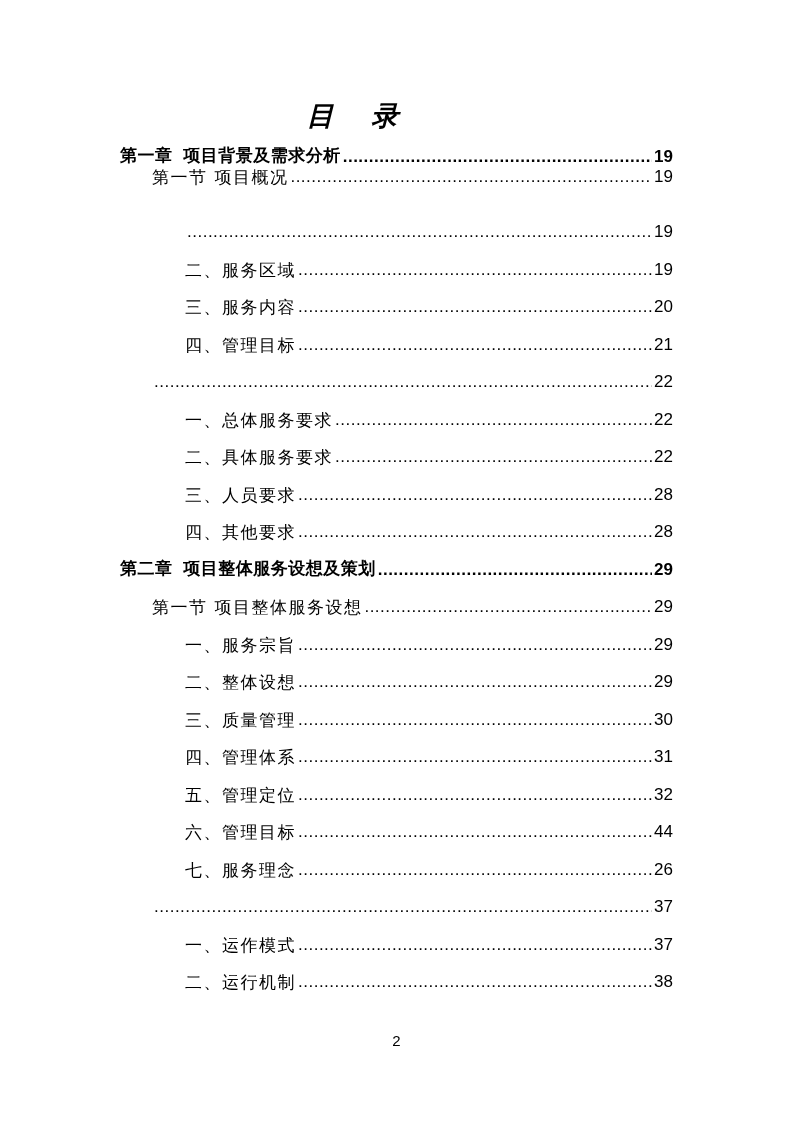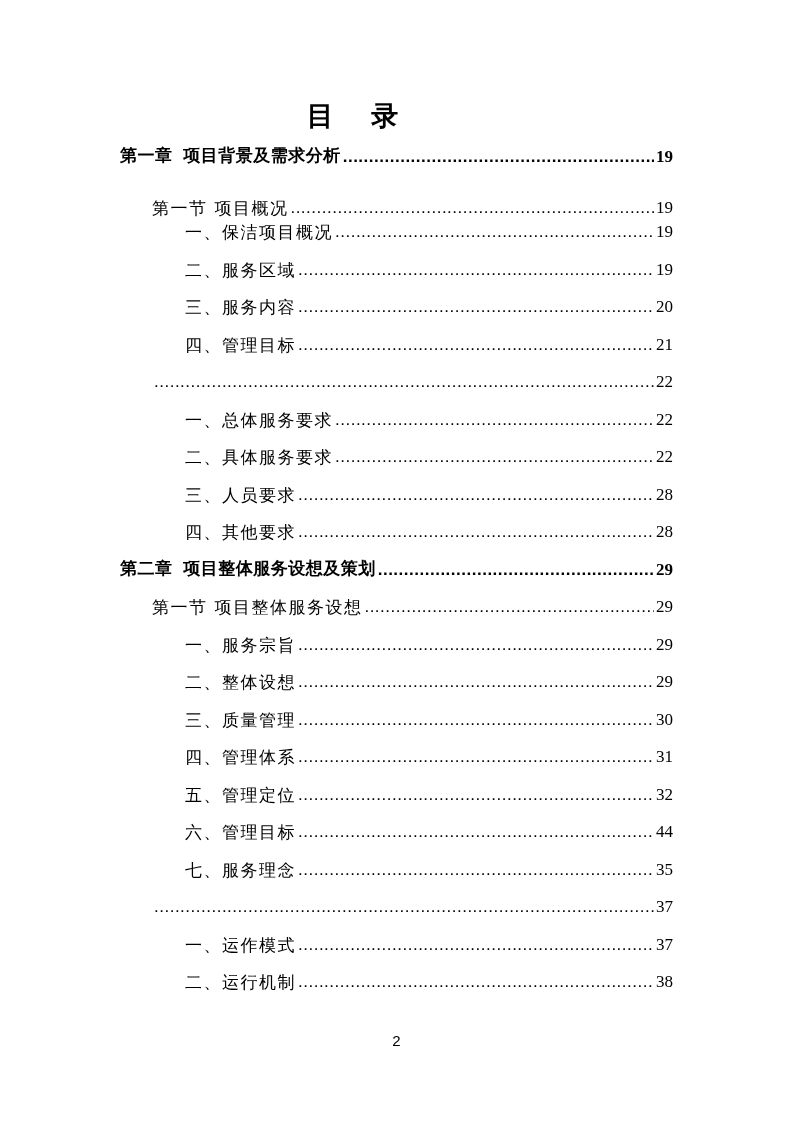--- a/index.html
+++ b/index.html
@@ -1,52 +1,51 @@
 <!DOCTYPE html>
 <html><head>
 <meta charset="utf-8">
 <style>
   html, body { margin: 0; padding: 0; background: #ffffff; }
   body { width: 793px; height: 1122px; position: relative; overflow: hidden;
          font-family: "DejaVu Sans", "Liberation Sans", sans-serif; color: #000; }
   .title { position: absolute; top: 98px; left: 0; width: 705px; text-align: center;
-           font-size: 27px; font-weight: bold; letter-spacing: 14px; text-indent: 14px; }
+           font-size: 27px; font-weight: bold; letter-spacing: 14px; text-indent: 14px; font-style: italic; }
   .toc { position: absolute; top: 140px; left: 0; width: 793px; }
   .entry { position: absolute; height: 30px; display: flex; align-items: flex-end;
            font-size: 17px; line-height: 30px; white-space: nowrap; }
   .entry .label { flex: 0 0 auto; letter-spacing: 1.5px; }
   .entry .leader { flex: 1 1 auto; overflow: hidden; margin: 0 2px; letter-spacing: 0.5px;
                    font-family: "Liberation Sans", sans-serif; }
   .entry .leader::before { content: "........................................................................................................................................................"; }
-  .entry .page { flex: 0 0 auto; font-family: Liberation Serif, serif; font-size: 17px; }
+  .entry .page { flex: 0 0 auto; font-family: Liberation Sans, sans-serif; font-size: 17px; }
   .lvl-1 { left: 120px; width: 553px; font-weight: bold; }
   .lvl-1 .label { letter-spacing: 0.5px; font-family: Liberation Mono, monospace; }
   .lvl-2 { left: 152px; width: 521px; }
   .lvl-3 { left: 185px; width: 488px; }
   .footer { position: absolute; top: 1032px; left: 0; width: 793px; text-align: center;
             font-family: "Liberation Sans", sans-serif; font-size: 15px; }
 </style>
 </head>
 <body>
 
 <div class="title">目 录</div>
 
 <div class="toc">
   <div class="entry lvl-1" style="top:2px">
     <span class="label">第一章  项目背景及需求分析</span>
     <span class="leader"></span>
     <span class="page">19</span>
   </div>
-  <div class="entry lvl-2" style="top:53px">
+  <div class="entry lvl-2" style="top:22px">
     <span class="label">第一节  项目概况</span>
     <span class="leader"></span>
     <span class="page">19</span>
   </div>
   <div class="entry lvl-3" style="top:77px">
-    <span class="label">一、保洁项目概况</span>
     <span class="leader"></span>
     <span class="page">19</span>
   </div>
   <div class="entry lvl-3" style="top:114.5px">
     <span class="label">二、服务区域</span>
     <span class="leader"></span>
     <span class="page">19</span>
   </div>
   <div class="entry lvl-3" style="top:152px">
     <span class="label">三、服务内容</span>
@@ -118,21 +117,21 @@
     <span class="page">32</span>
   </div>
   <div class="entry lvl-3" style="top:677px">
     <span class="label">六、管理目标</span>
     <span class="leader"></span>
     <span class="page">44</span>
   </div>
   <div class="entry lvl-3" style="top:714.5px">
     <span class="label">七、服务理念</span>
     <span class="leader"></span>
-    <span class="page">35</span>
+    <span class="page">26</span>
   </div>
   <div class="entry lvl-2" style="top:752px">
     <span class="leader"></span>
     <span class="page">37</span>
   </div>
   <div class="entry lvl-3" style="top:789.5px">
     <span class="label">一、运作模式</span>
     <span class="leader"></span>
     <span class="page">37</span>
   </div>

